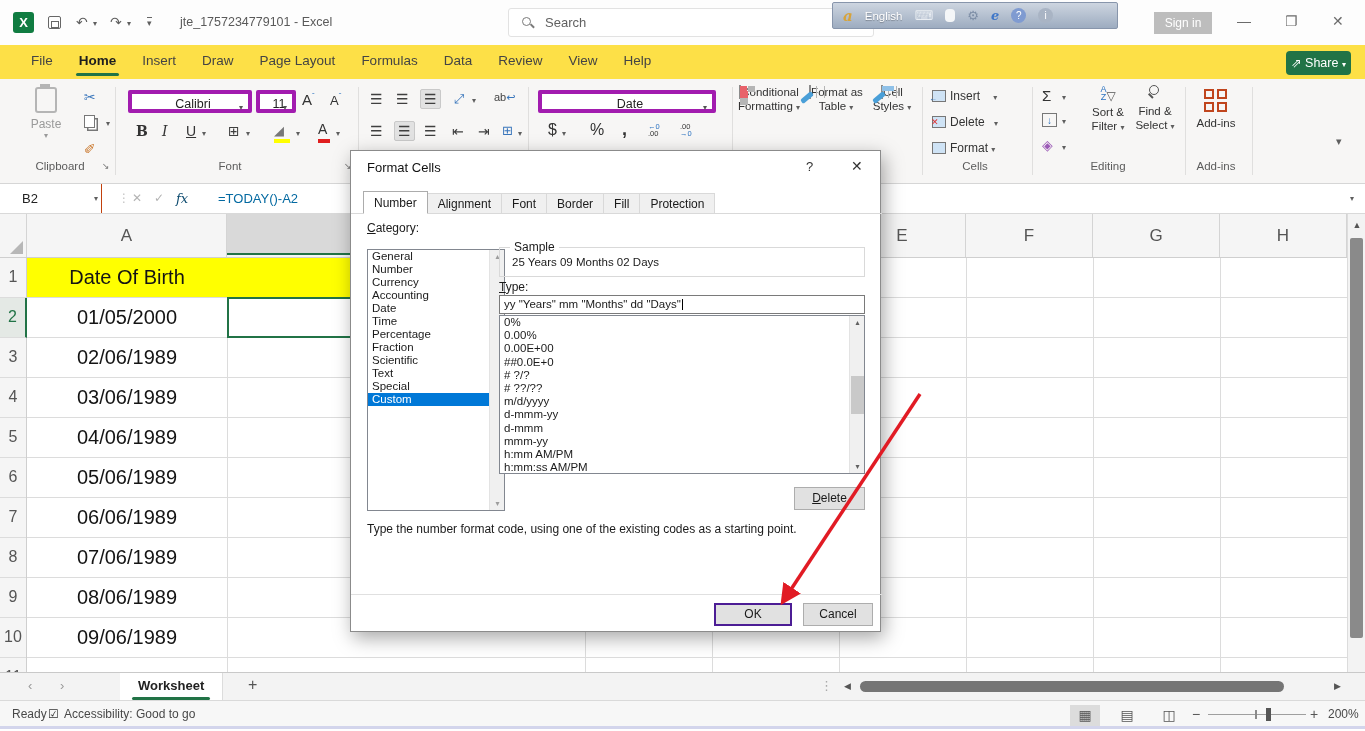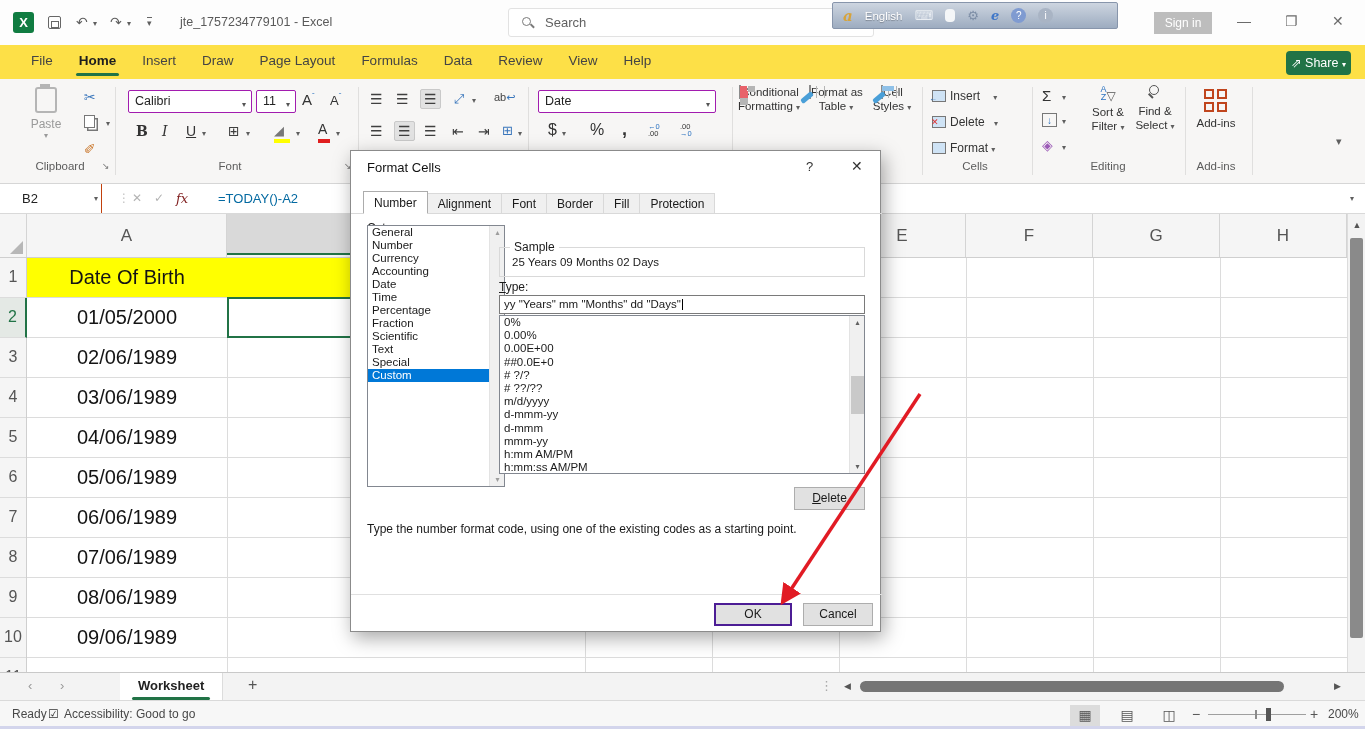--- a/index.html
+++ b/index.html
@@ -30,21 +30,21 @@
   .mtab { font-size:13.5px; color:#444; padding:0 13px; height:34px; line-height:32px; position:relative; }
   .mtab.active { color:#1e1e1e; font-weight:bold; }
   .mtab.active::after { content:""; position:absolute; left:10px; right:10px; bottom:3px; height:3px; background:#217346; border-radius:2px; }
   .sharebtn { position:absolute; left:1286px; top:6px; width:65px; height:24px; background:#217346; border-radius:4px; color:#fff; font-size:12.5px; text-align:center; line-height:24px; }
 
   
   .ribbon { position:absolute; left:0; top:79px; width:1365px; height:105px; background:#f7f6f5; border-bottom:1px solid #d6d6d6; font-size:12px; color:#333; }
   .gdiv { position:absolute; top:8px; height:88px; width:1px; background:#e0dfde; }
   .glabel { position:absolute; top:81px; font-size:11.5px; color:#5c5c5c; text-align:center; }
   .launcher { position:absolute; top:82px; font-size:9px; color:#777; }
-  .combo { position:absolute; background:#fff; border:1px solid #a21caf; border-radius:2px; font-size:12.5px; color:#222; padding-left:6px; }
+  .combo { position:absolute; background:#fff; border:4px solid #a21caf; border-radius:2px; font-size:12.5px; color:#222; padding-left:6px;text-align:center; }
   .combo .cv { position:absolute; right:5px; top:3px; color:#555; font-size:8px; }
   .chev { color:#5f5f5f; font-size:8px; }
   .ric { color:#3f3f3f; font-size:14px; }
   .selbox { background:#e2e2e2; border:1px solid #c9c9c9; border-radius:2px; }
   .bigbtn { position:absolute; top:6px; text-align:center; font-size:11.5px; color:#333; line-height:14px; }
   .grid-ic { position:relative; width:22px; height:20px; border:1px solid #8c8c8c; background:linear-gradient(#fff,#fff); margin:0 auto 3px; }
   .grid-ic::before { content:""; position:absolute; left:6px; top:0; bottom:0; width:1px; background:#b5b5b5; box-shadow:8px 0 0 #b5b5b5; }
   .grid-ic::after { content:""; position:absolute; top:5px; left:0; right:0; height:1px; background:#b5b5b5; box-shadow:0 7px 0 #b5b5b5; }
   .cf-red::before { content:""; position:absolute; left:0px; top:0px; width:7px; height:6px; background:#e8626a; z-index:1; }
   .cf-red::after { content:""; position:absolute; right:7px; bottom:1px; width:8px; height:7px; background:#e8626a; z-index:1; }
@@ -87,21 +87,21 @@
   .zoomthumb { position:absolute; left:1266px; top:7px; width:5px; height:13px; background:#555; }
 
   
   .dialog { position:absolute; left:350px; top:150px; width:531px; height:482px; background:#fff; border:1px solid #8b8b8b; box-shadow:3px 6px 18px rgba(0,0,0,.35); z-index:50; font-size:12px; color:#1a1a1a; }
   .dlg-title { position:absolute; left:16px; top:9px; font-size:13px; color:#111; }
   .dlg-tabs { position:absolute; left:12px; top:40px; height:23px; display:flex; }
   .dlg-tab { height:21px; margin-top:2px; line-height:20px; padding:0 10px; border:1px solid #d9d9d9; border-left:none; background:#f0f0f0; color:#1a1a1a; }
   .dlg-tab:first-child { border-left:1px solid #d9d9d9; }
   .dlg-tab.active { height:23px; margin-top:0; line-height:22px; background:#fff; border:1px solid #acacac; border-bottom:1px solid #fff; position:relative; z-index:2; }
   .dlg-tabline { position:absolute; left:0; top:62px; width:531px; height:1px; background:#d9d9d9; }
-  .listbox { position:absolute; left:16px; top:74px; width:138px; height:262px; border:1px solid #828790; background:#fff; }
+  .listbox { position:absolute; left:16px; top:98px; width:138px; height:262px; border:1px solid #828790; background:#fff; }
   .listbox .item { height:13px; line-height:13px; padding-left:4px; font-size:11.5px; white-space:nowrap; }
   .listbox .item.sel { background:#0078d7; color:#fff; }
   .lb-sb { position:absolute; right:0; top:0; width:15px; height:100%; background:#f0f0f0; border-left:1px solid #e3e3e3; }
   .sb-arrow { position:absolute; left:0; width:15px; text-align:center; font-size:8px; color:#9d9d9d; }
   .groupbox { position:absolute; left:148px; top:96px; width:366px; height:30px; border:1px solid #d9d9d9; }
   .groupbox .legend { position:absolute; left:10px; top:-8px; background:#fff; padding:0 4px; font-size:12px; }
   .groupbox .val { position:absolute; left:12px; top:8px; font-size:11.5px; color:#1a1a1a; }
   .typeinput { position:absolute; left:148px; top:144px; width:366px; height:19px; border:1px solid #7a7a7a; background:#fff; font-size:11.5px; line-height:17px; padding-left:4px; }
   .caret { display:inline-block; width:1px; height:11px; background:#000; vertical-align:-2px; margin-left:1px; }
   .codelist { position:absolute; left:148px; top:164px; width:366px; height:159px; border:1px solid #828790; background:#fff; }
@@ -270,21 +270,21 @@
     </div>
     <div class="glabel" style="left:1176px;width:80px;">Add-ins</div>
     <div class="abs chev" style="left:1336px;top:56px;font-size:11px;">▾</div>
   </div>
 
   <div class="formulabar">
     <div class="namebox"><span>B2</span><span class="chev" style="position:absolute;left:94px;top:0;">▾</span></div>
     <div class="fb-ic" style="left:118px;color:#c4c4c4;font-size:12px;">⋮</div>
     <div class="fb-ic" style="left:132px;color:#b3b3b3;font-size:12px;">✕</div>
     <div class="fb-ic" style="left:154px;color:#b3b3b3;font-size:12px;">✓</div>
-    <div class="fb-ic" style="left:176px;color:#7f1d1d;font-size:13px;font-style:italic;font-family:'DejaVu Serif',serif;">fx</div>
+    <div class="fb-ic" style="left:176px;color:#0c4a6e;font-size:13px;font-style:italic;font-family:'DejaVu Serif',serif;">fx</div>
     <div class="fb-ic" style="left:218px;color:#0369a1;font-size:13px;">=TODAY()-A2</div>
     <div class="fb-ic chev" style="left:1350px;">▾</div>
   </div>
 
   <div class="colheads">
     <div class="corner"></div>
     <div class="colhead" style="left:27px;width:200px;">A</div>
     <div class="colhead" style="left:227px;width:358px;background:#d9d9d9;border-bottom:2px solid #217346;height:41px;"></div>
     <div class="colhead" style="left:585px;width:127px;"></div>
     <div class="colhead" style="left:712px;width:127px;"></div>

